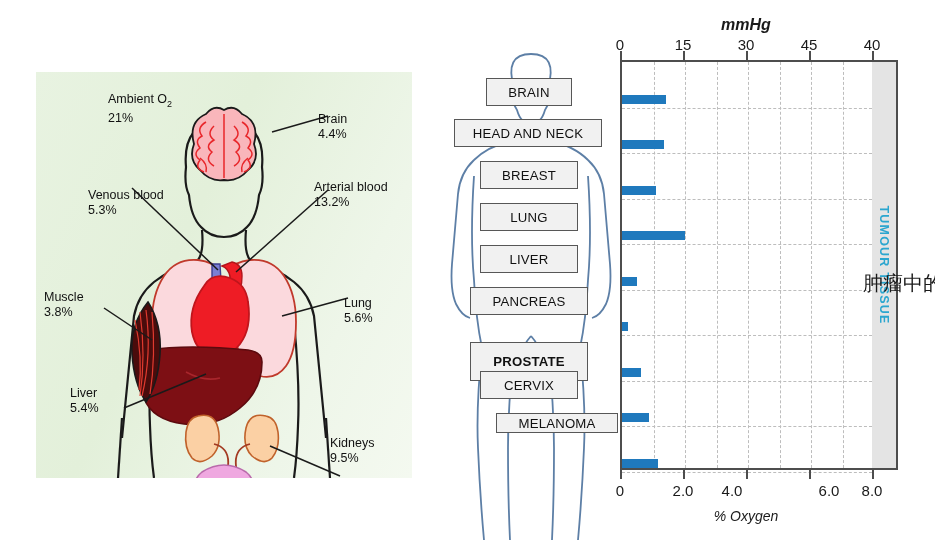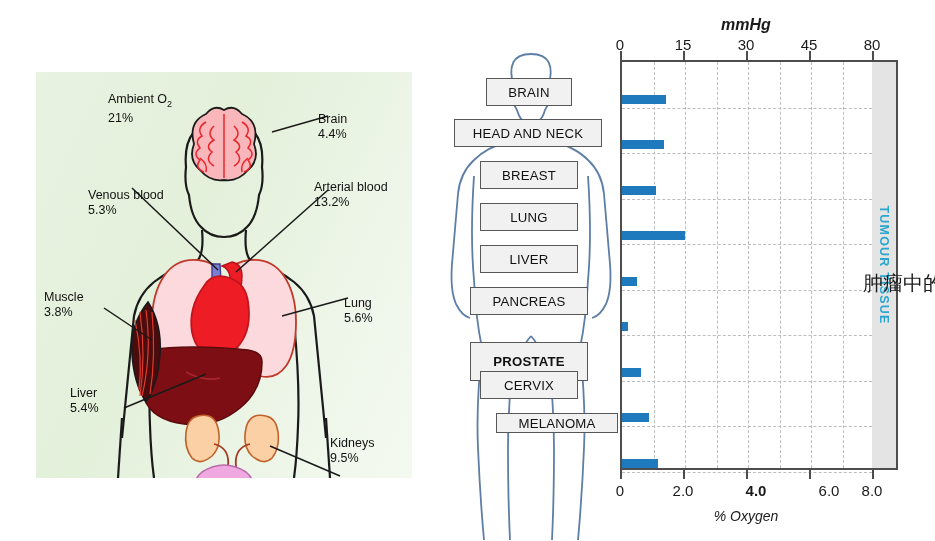--- a/index.html
+++ b/index.html
@@ -284,26 +284,26 @@
       <div id="axis-bottom-title">% Oxygen</div>
     <div class="tick-top" style="left: 0px; top: 21px;"></div>
         <div class="tl-top" style="left: 0px;">0</div>
         <div class="tick-top" style="left: 63px; top: 21px;"></div>
         <div class="tl-top" style="left: 63px;">15</div>
         <div class="tick-top" style="left: 126px; top: 21px;"></div>
         <div class="tl-top" style="left: 126px;">30</div>
         <div class="tick-top" style="left: 189px; top: 21px;"></div>
         <div class="tl-top" style="left: 189px;">45</div>
         <div class="tick-top" style="left: 252px; top: 21px;"></div>
-        <div class="tl-top" style="left: 252px;">80</div>
+        <div class="tl-top" style="left: 252px;">40</div>
         <div class="tick-bot" style="left: 0px;"></div>
         <div class="tl-bot" style="left: 0px;">0</div>
         <div class="tick-bot" style="left: 63px;"></div>
         <div class="tl-bot" style="left: 63px;">2.0</div>
         <div class="tick-bot" style="left: 126px;"></div>
-        <div class="tl-bot" style="left: 136px; font-weight: bold;">4.0</div>
+        <div class="tl-bot" style="left: 112px;">4.0</div>
         <div class="tick-bot" style="left: 189px;"></div>
         <div class="tl-bot" style="left: 189px; margin-left: 20px;">6.0</div>
         <div class="tick-bot" style="left: 252px;"></div>
         <div class="tl-bot" style="left: 252px;">8.0</div>
       </div>
   </div>
 </div>
 
 </body></html>

